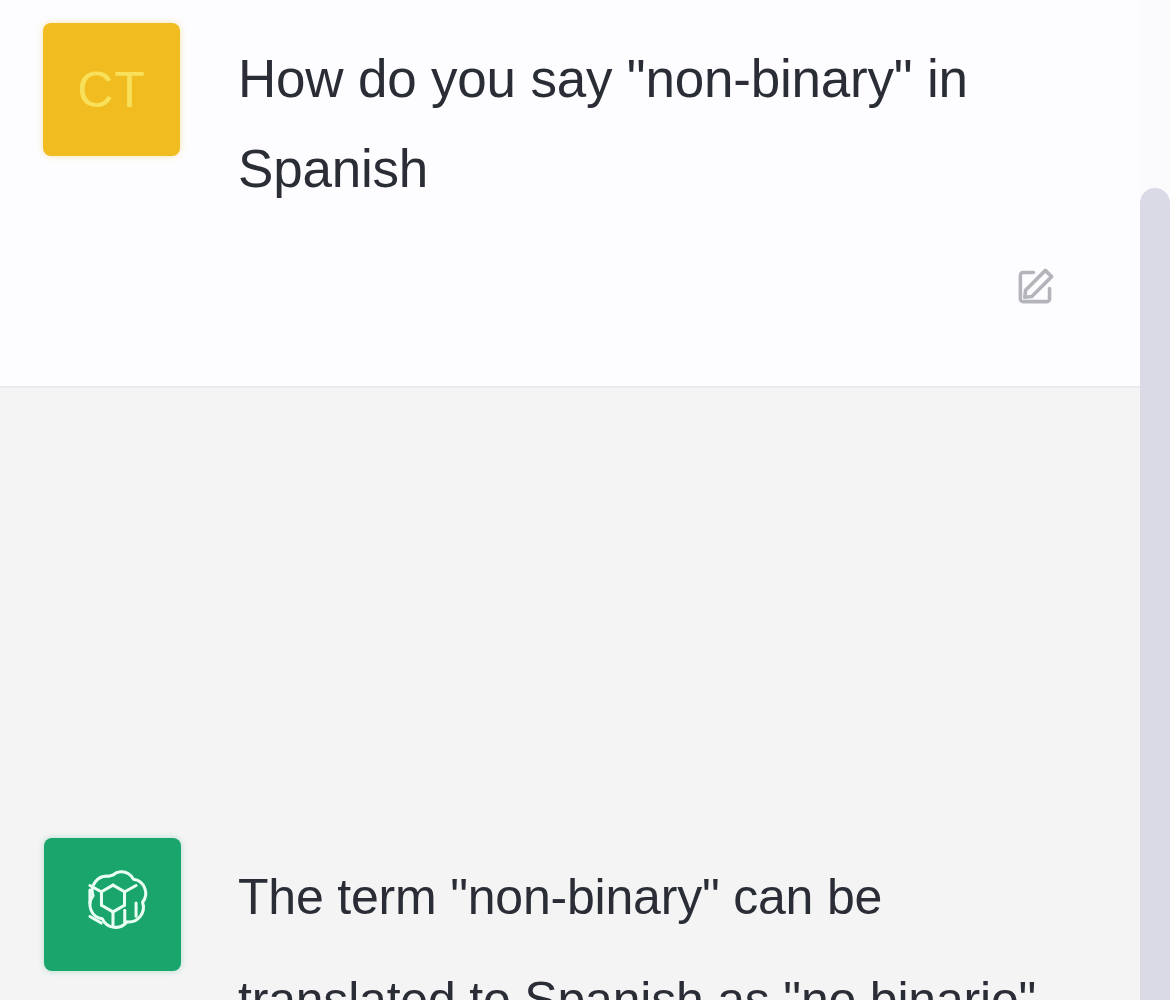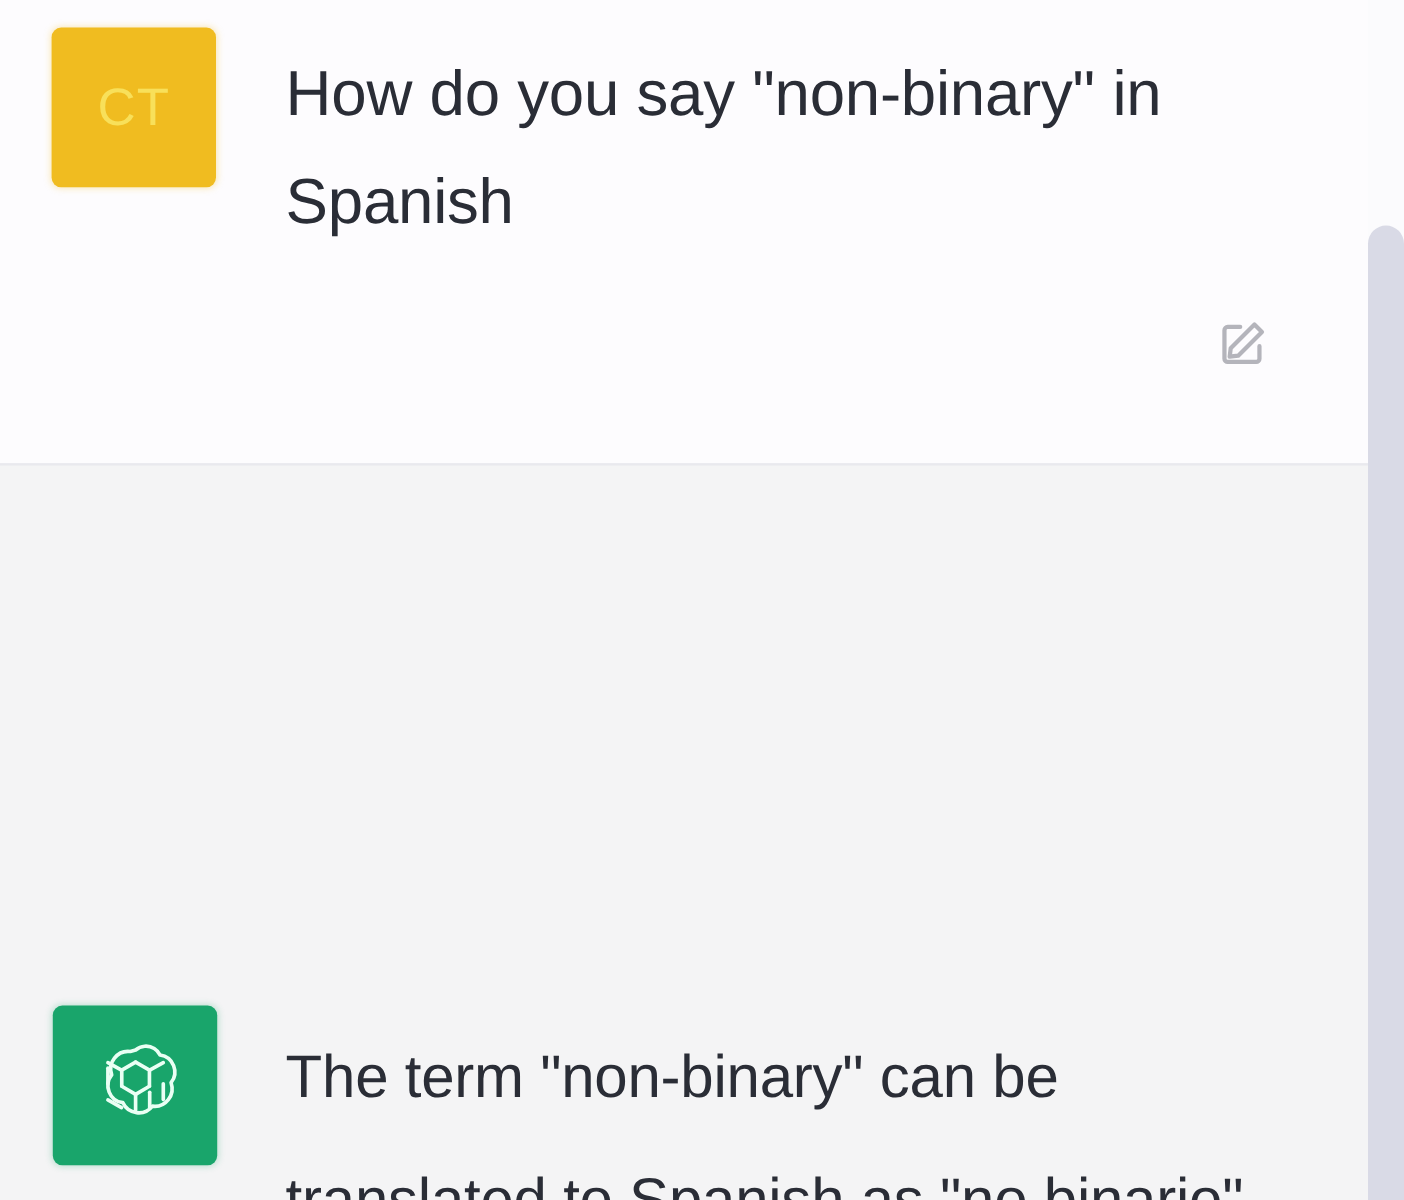--- a/index.html
+++ b/index.html
@@ -63,21 +63,21 @@
     overflow:hidden;
   }
   .avatar-user {
     left:43px;
     top:23px;
     background:#f0bc20;
     box-shadow:0 0 6px rgba(240,188,32,0.35);
   }
   .avatar-initials {
     font-family:"Liberation Sans", sans-serif;
-    font-size:44px;
+    font-size:50px;
     font-weight:400;
     letter-spacing:1px;
     color:#f8e05a;
     line-height:1;
     user-select:none;
   }
   .avatar-assistant {
     left:44px;
     top:452px;
     background:#19a56b;

